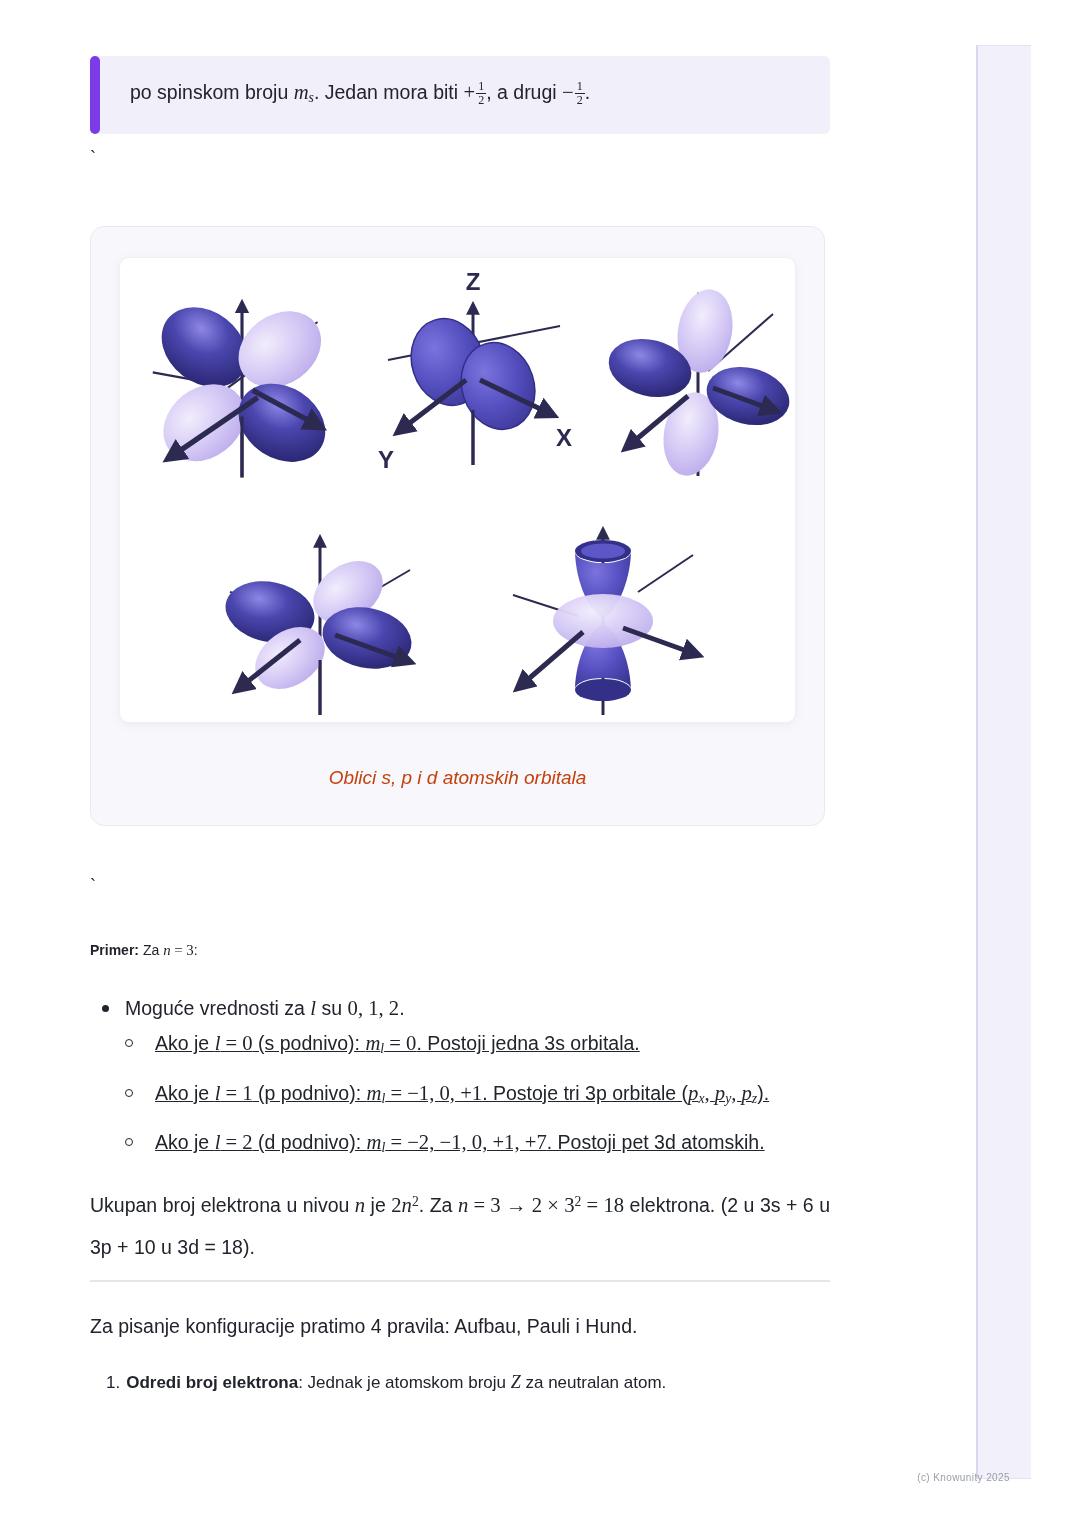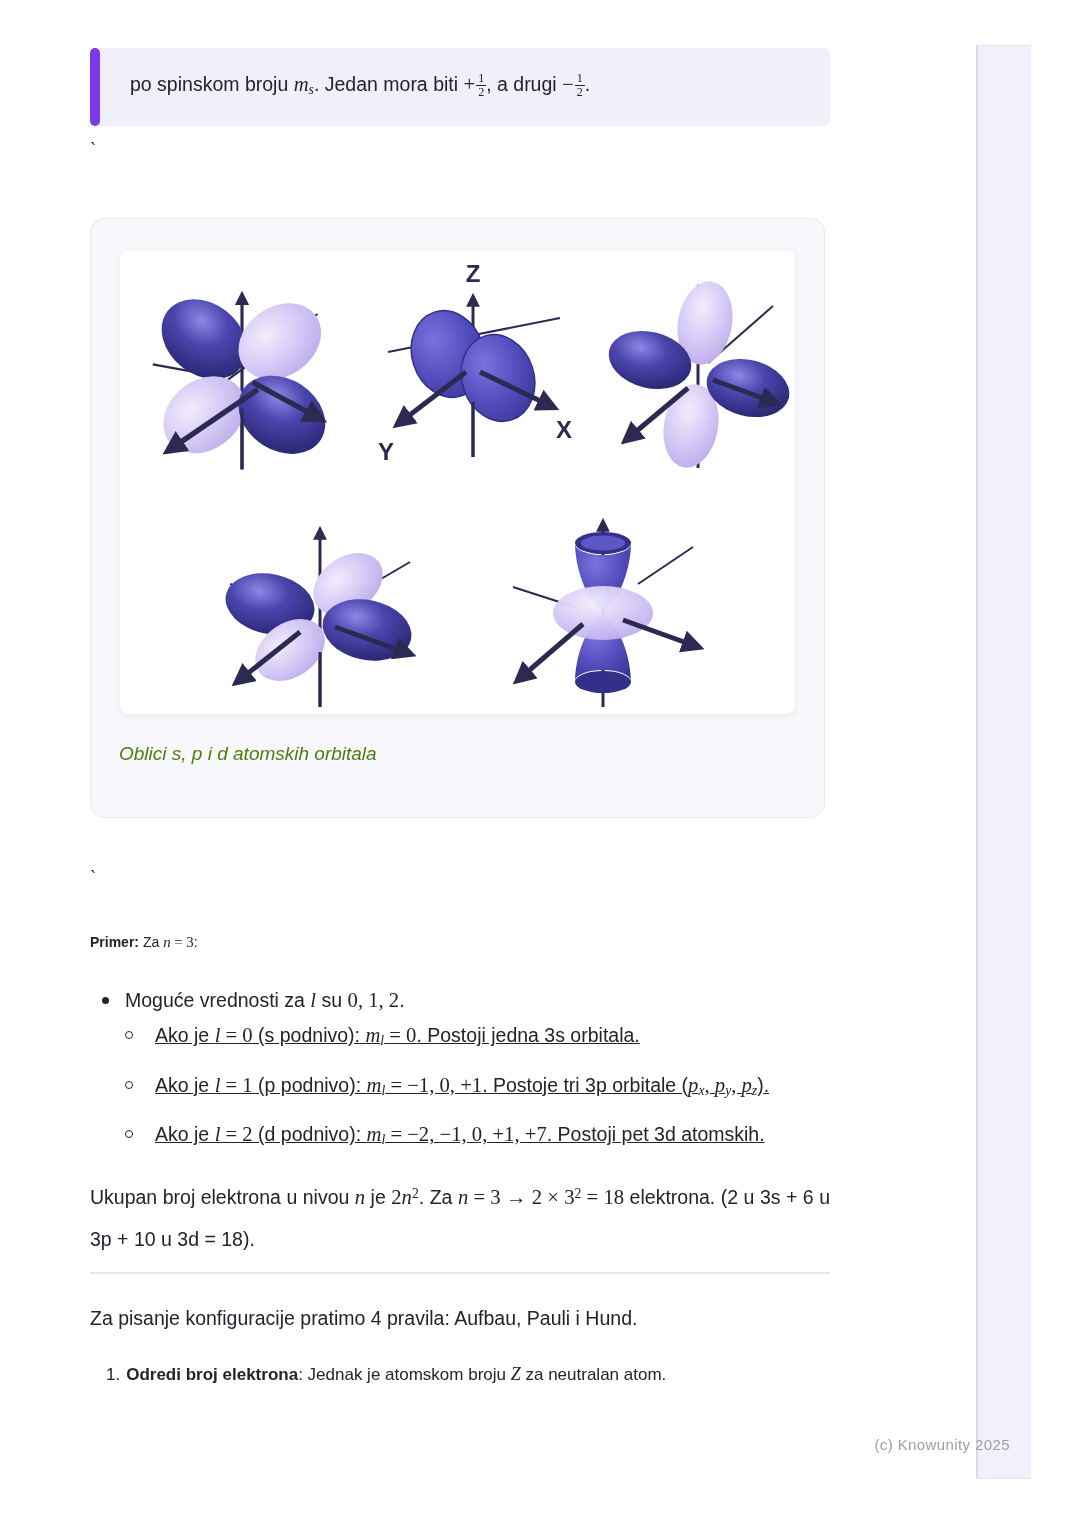--- a/index.html
+++ b/index.html
@@ -4,21 +4,21 @@
 <style>
   * { margin:0; padding:0; box-sizing:border-box; }
   html,body { width:1080px; height:1528px; }
   body {
     position:relative;
     background:#ffffff;
     font-family:"Liberation Sans", sans-serif;
     color:#21242C;
     overflow:hidden;
   }
-  .content { position:absolute; left:90px; top:0; width:740px; }
+  .content { position:absolute; left:90px; top:8px; width:740px; }
 
   
   .callout {
     margin-top:48px;
     position:relative;
     background:#F1EFFA;
     border-radius:6px;
     padding:20px 28px 20px 40px;
     font-size:19.5px;
     line-height:32px;
@@ -47,24 +47,25 @@
     position:relative;
     width:677px; height:466px;
     margin:0 auto;
     background:#ffffff;
     border:1px solid #F0F0F6;
     border-radius:10px;
     box-shadow:0 2px 8px rgba(70,70,120,0.08);
   }
   .orb { position:absolute; }
   .caption {
-    margin-top:28px;
+    margin-top:44px;
+    text-align:center;
     font-style:italic;
     font-size:19px;
-    color:#4d7c0f;
+    color:#c2410c;
   }
 
   
   .primer { margin-top:38px; font-size:14px; line-height:28px; }
 
   .main-list { margin-top:30px; list-style:none; }
   .main-list > li { position:relative; padding-left:35px; font-size:19.5px; line-height:29px; }
   .main-list > li::before {
     content:""; position:absolute; left:12px; top:11px;
     width:7px; height:7px; border-radius:50%; background:#21242C;
@@ -112,22 +113,22 @@
     left:976px; top:45px;
     width:55px; height:1434px;
     background:#F2F0FB;
     border-left:2px solid #DBD7F1;
     border-top:1px solid #E6E2F6;
     border-bottom:1px solid #E6E2F6;
   }
 
   .copyright {
     position:absolute;
-    top:1436px; right:70px;
-    font-size:15px; letter-spacing:0.4px;
+    top:1472px; right:70px;
+    font-size:10px; letter-spacing:0.4px;
     color:#9AA0A9;
     z-index:2;
   }
 
   svg text.axis-label {
     font-family:"Liberation Sans", sans-serif;
     font-weight:700; font-size:24px; fill:#2D2A52;
   }
 </style>
 </head>

